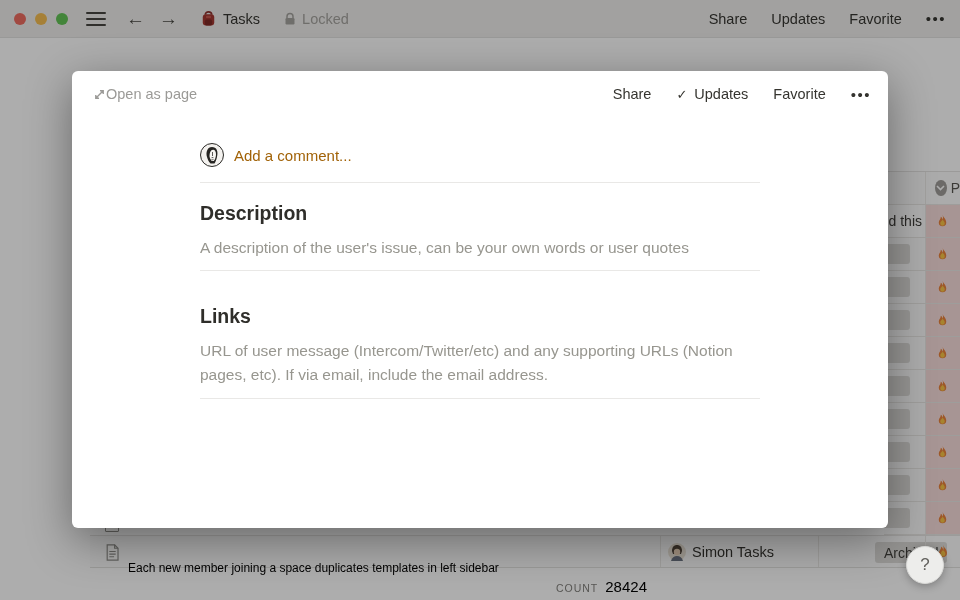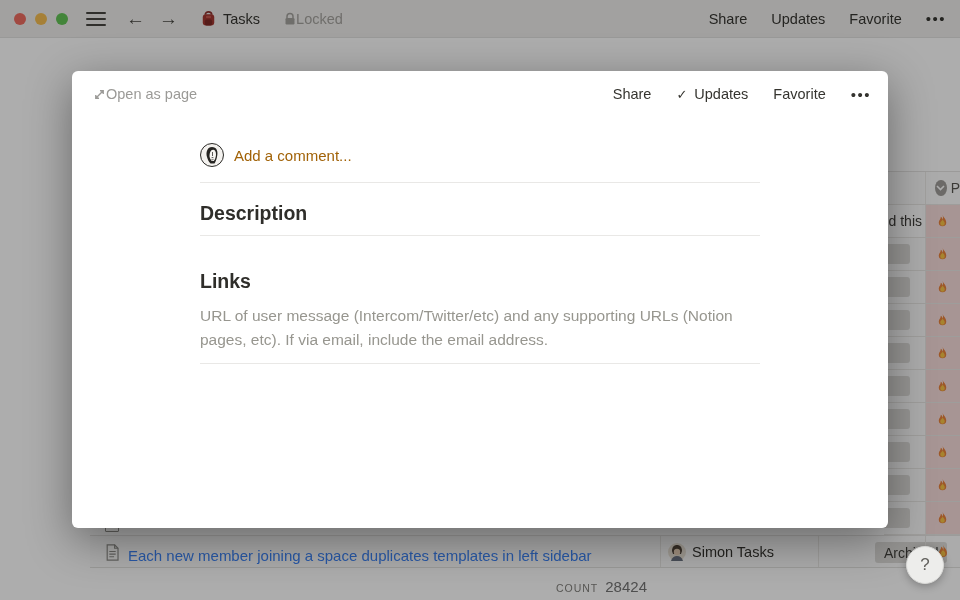--- a/index.html
+++ b/index.html
@@ -11,53 +11,53 @@
   .topbar { position:absolute; top:0; left:0; width:960px; height:38px; background:#efeeec;
             display:flex; align-items:center; padding:0 14px; z-index:1; border-bottom:1px solid rgba(0,0,0,0.05); }
   .traffic { display:flex; gap:9px; margin-right:18px; }
   .light { width:12px; height:12px; border-radius:50%; }
   .light.red { background:#ee6a5f; } .light.yellow { background:#f5bd4f; } .light.green { background:#61c354; }
   .hamburger { width:20px; height:14px; display:flex; flex-direction:column; justify-content:space-between; margin-right:20px; cursor:pointer; }
   .hamburger span { display:block; height:2px; background:#45443f; border-radius:1px; }
   .nav-arrow { font-size:19px; color:#45443f; margin-right:14px; line-height:1; }
   .tb-emoji { margin:0 6px 0 8px; display:flex; align-items:center; }
   .tb-title { font-size:14.5px; color:#34332f; font-weight:500; margin-right:24px; }
-  .tb-lock { display:flex; align-items:center; color:#a3a19d; font-size:14.5px; }
+  .tb-lock { display:flex; align-items:center; gap:6px; color:#a3a19d; font-size:14.5px; }
   .tb-right { margin-left:auto; display:flex; align-items:center; gap:24px; }
   .tb-right .tb-item { font-size:14.5px; color:#34332f; }
   .dots { letter-spacing:1.5px; font-size:15px; color:#34332f; }
 
   
   .bg-table-right { position:absolute; left:884px; top:171px; width:76px; z-index:1; background:#fdfdfc; border-top:1px solid #e4e3e1; }
   .bgr-row { position:relative; height:33px; border-bottom:1px solid #e9e7e5; display:flex; }
   .bgr-left { position:relative; width:41px; height:100%; overflow:hidden; }
   .bgr-right { position:relative; width:35px; height:100%; border-left:1px solid #eceae8; background:#f7dcda; display:flex; align-items:center; }
   .bgr-row.header .bgr-right { background:#fdfdfc; }
   .badge-sliver { position:absolute; top:6px; left:-6px; width:32px; height:20px; background:#dddcd9; border-radius:3px; }
   .partial-text { position:absolute; top:0; right:3px; height:100%; display:flex; align-items:center;
                   font-size:14px; color:#3b3a36; background:#fff; padding-left:4px; white-space:nowrap; }
   .prop-circle { width:16px; height:16px; border-radius:50%; background:#9e9c99; display:flex; align-items:center; justify-content:center; margin-left:9px; }
   .prop-letter { font-size:14px; color:#55544f; margin-left:4px; }
   .flame { margin-left:9px; }
   .doc-sliver { position:absolute; left:105px; top:521px; width:14px; height:11px; background:#fbfbfa; border:1px solid #8f8e8a; border-radius:1px; z-index:1; }
   .bottom-row { position:absolute; left:90px; top:535px; width:870px; height:33px; background:#fdfdfc;
                 border-top:1px solid #e6e5e3; border-bottom:1px solid #e2e1df; z-index:1; }
   .br-doc { position:absolute; left:15px; top:8px; }
-  .br-title { position:absolute; left:38px; top:4px; height:100%; display:flex; align-items:center; font-size:15px; color:#3b82f6; white-space:nowrap; }
+  .br-title { position:absolute; left:38px; top:16px; height:100%; display:flex; align-items:center; font-size:12px; color:#000000; white-space:nowrap; }
   .br-div { position:absolute; top:0; width:1px; height:100%; background:#e9e7e5; }
   .br-avatar { position:absolute; left:578px; top:7px; }
   .br-assignee { position:absolute; left:602px; top:0; height:100%; display:flex; align-items:center; font-size:14.5px; color:#33322e; }
   .br-badge { position:absolute; left:737px; top:6px; height:21px; padding:0 9px; background:#dddcd9; border-radius:3px;
               display:flex; align-items:center; font-size:14px; color:#403f3b;margin-left:48px; }
   .br-flame { position:absolute; left:845px; top:8px; }
 
   
   .footer-count { position:absolute; left:347px; top:578px; width:300px; text-align:right; z-index:1; }
   .count-label { font-size:10.5px; letter-spacing:1px; color:#807f7b; margin-right:7px; }
-  .count-value { font-size:15px; color:#737373; }
+  .count-value { font-size:15px; color:#000000; }
 
   
   .overlay { position:absolute; inset:0; background:rgba(5,5,5,0.33); z-index:10; }
 
   
   .modal { position:absolute; left:72px; top:71px; width:816px; height:457px; background:#fff; border-radius:6px;
            box-shadow:0 12px 45px rgba(0,0,0,0.40); z-index:20; overflow:hidden; }
   .modal-header { height:46px; display:flex; align-items:center; padding:0 17px 0 21px; }
   .open-as-page { display:flex; align-items:center; color:#9b9a97; font-size:14.5px; cursor:pointer; }
   .modal-header-right { margin-left:auto; display:flex; align-items:center; gap:25px; }
@@ -305,20 +305,21 @@
           <circle cx="12" cy="12" r="11.5" fill="#f4f2ef" stroke="#2b2a27"></circle>
           <path d="M7 14c-1.5-5 .5-10 5-10s6.5 4 5 10c-.6 2.6-1.5 5-2.5 6.5h-4C9 19 7.6 16.5 7 14z" fill="#262522"></path>
           <path d="M9.5 13c0-3.5 1-6 3.5-6.3 1.8-.2 3 1.8 3 4.3 0 2.8-.8 5.6-2.3 7h-2C10.4 16.5 9.5 14.8 9.5 13z" fill="#f7f5f2"></path>
           <path d="M12.5 9v4M11.6 14.6h1.8M11.5 16.4c.6.5 1.4.5 2 0" fill="none" stroke="#35332f" stroke-width=".8"></path>
         </svg>
         <span class="comment-placeholder">Add a comment...</span>
       </div>
       <div class="mc-divider d1"></div>
 
       <div class="section-heading">Description</div>
+      <div class="section-body">A description of the user's issue, can be your own words or user quotes</div>
       <div class="mc-divider d2"></div>
 
       <div class="section-heading gap-lg">Links</div>
       <div class="section-body">URL of user message (Intercom/Twitter/etc) and any supporting URLs (Notion pages, etc). If via email, include the email address.</div>
       <div class="mc-divider d3"></div>
 
     </div>
   </div>
 
   <div class="help-btn">?</div>

